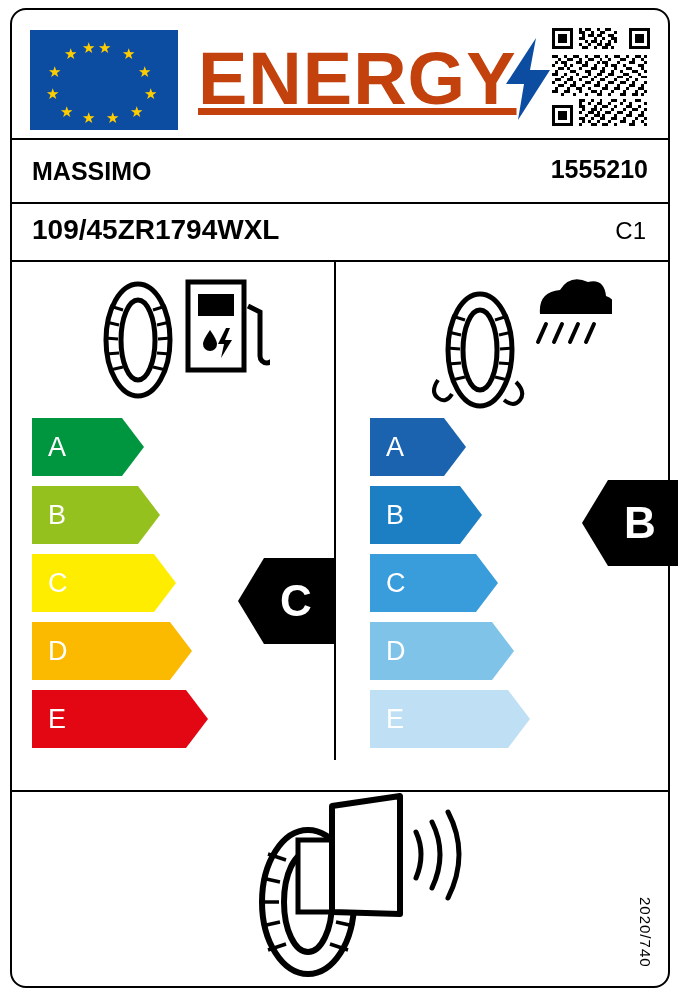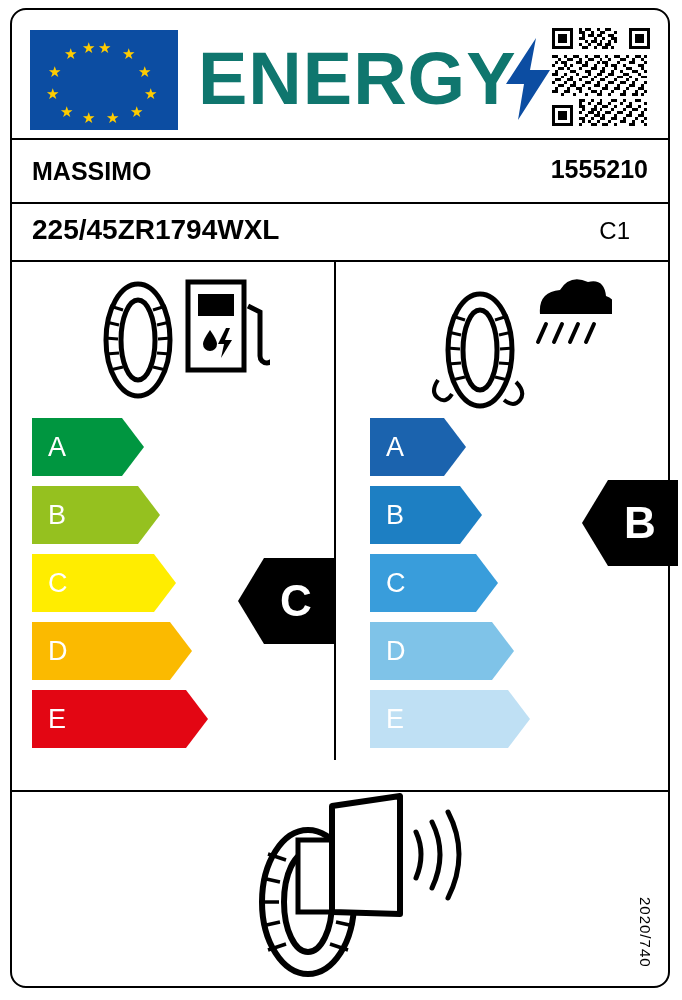--- a/index.html
+++ b/index.html
@@ -48,22 +48,23 @@
     font-size: 15px;
     line-height: 15px;
   }
   .energy-word {
     position: absolute;
     left: 186px;
     top: 26px;
     font-size: 74px;
     font-weight: bold;
     letter-spacing: 1px;
-    color: #0f766e;
+    color: #c2410c;
     font-family: "Liberation Sans", sans-serif;
+    text-decoration: underline;
   }
   .bolt {
     position: absolute;
     left: 494px;
     top: 28px;
     width: 44px;
     height: 82px;
   }
   .qr {
     position: absolute;
@@ -100,21 +101,21 @@
   }
   .tyre-size {
     position: absolute;
     left: 20px;
     top: 204px;
     font-size: 28px;
     font-weight: bold;
   }
   .class-code {
     position: absolute;
-    right: 38px;
+    right: 22px;
     top: 207px;
     font-size: 24px;
   }
 
   
   .mid-divider {
     position: absolute;
     left: 322px;
     top: 252px;
     width: 0;
@@ -450,21 +451,21 @@
     </svg>
   </div>
 
   <div class="rule rule-1"></div>
 
   <div class="brand">MASSIMO</div>
   <div class="code">1555210</div>
 
   <div class="rule rule-2"></div>
 
-  <div class="tyre-size">225/45ZR1794WXL</div>
+  <div class="tyre-size">109/45ZR1794WXL</div>
   <div class="class-code">C1</div>
 
   <div class="rule rule-3"></div>
 
   <div class="mid-divider"></div>
 
   <svg class="pict pict-fuel" width="180" height="130" viewBox="0 0 180 130">
     <g>
       <ellipse cx="48" cy="68" rx="32" ry="56" fill="#fff" stroke="#000" stroke-width="5"></ellipse>
       <ellipse cx="48" cy="68" rx="17" ry="40" fill="#fff" stroke="#000" stroke-width="5"></ellipse>

